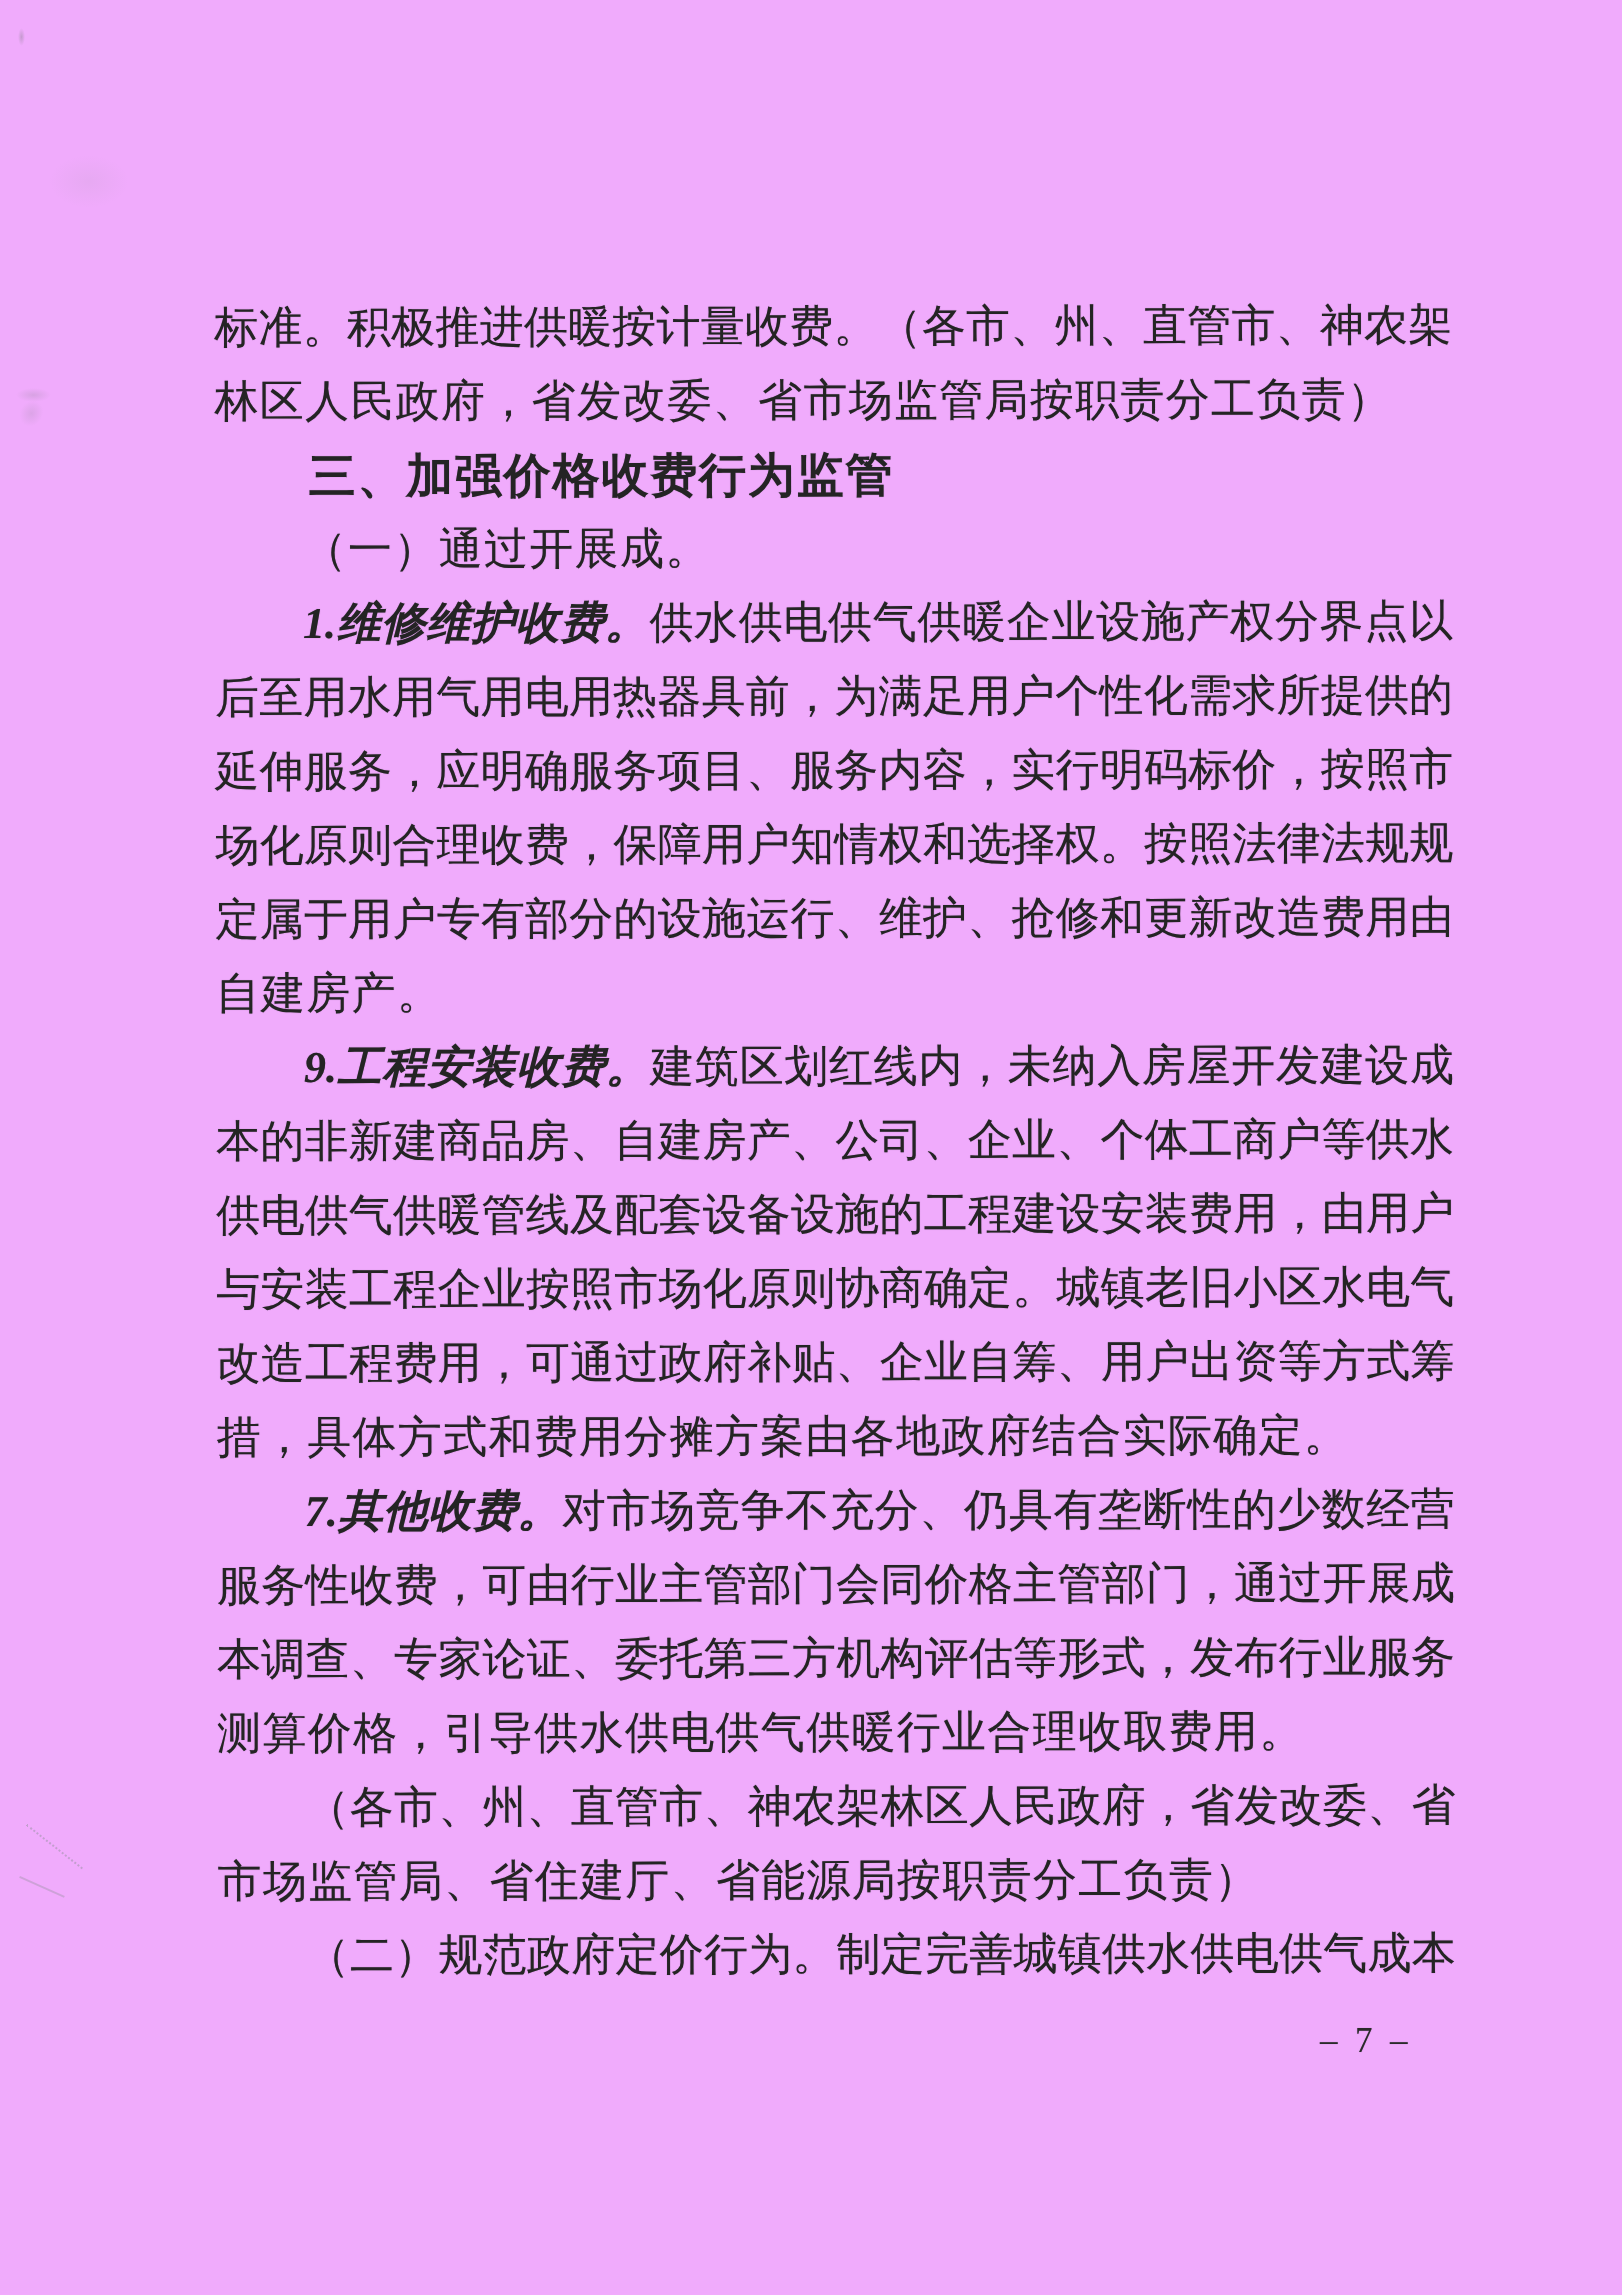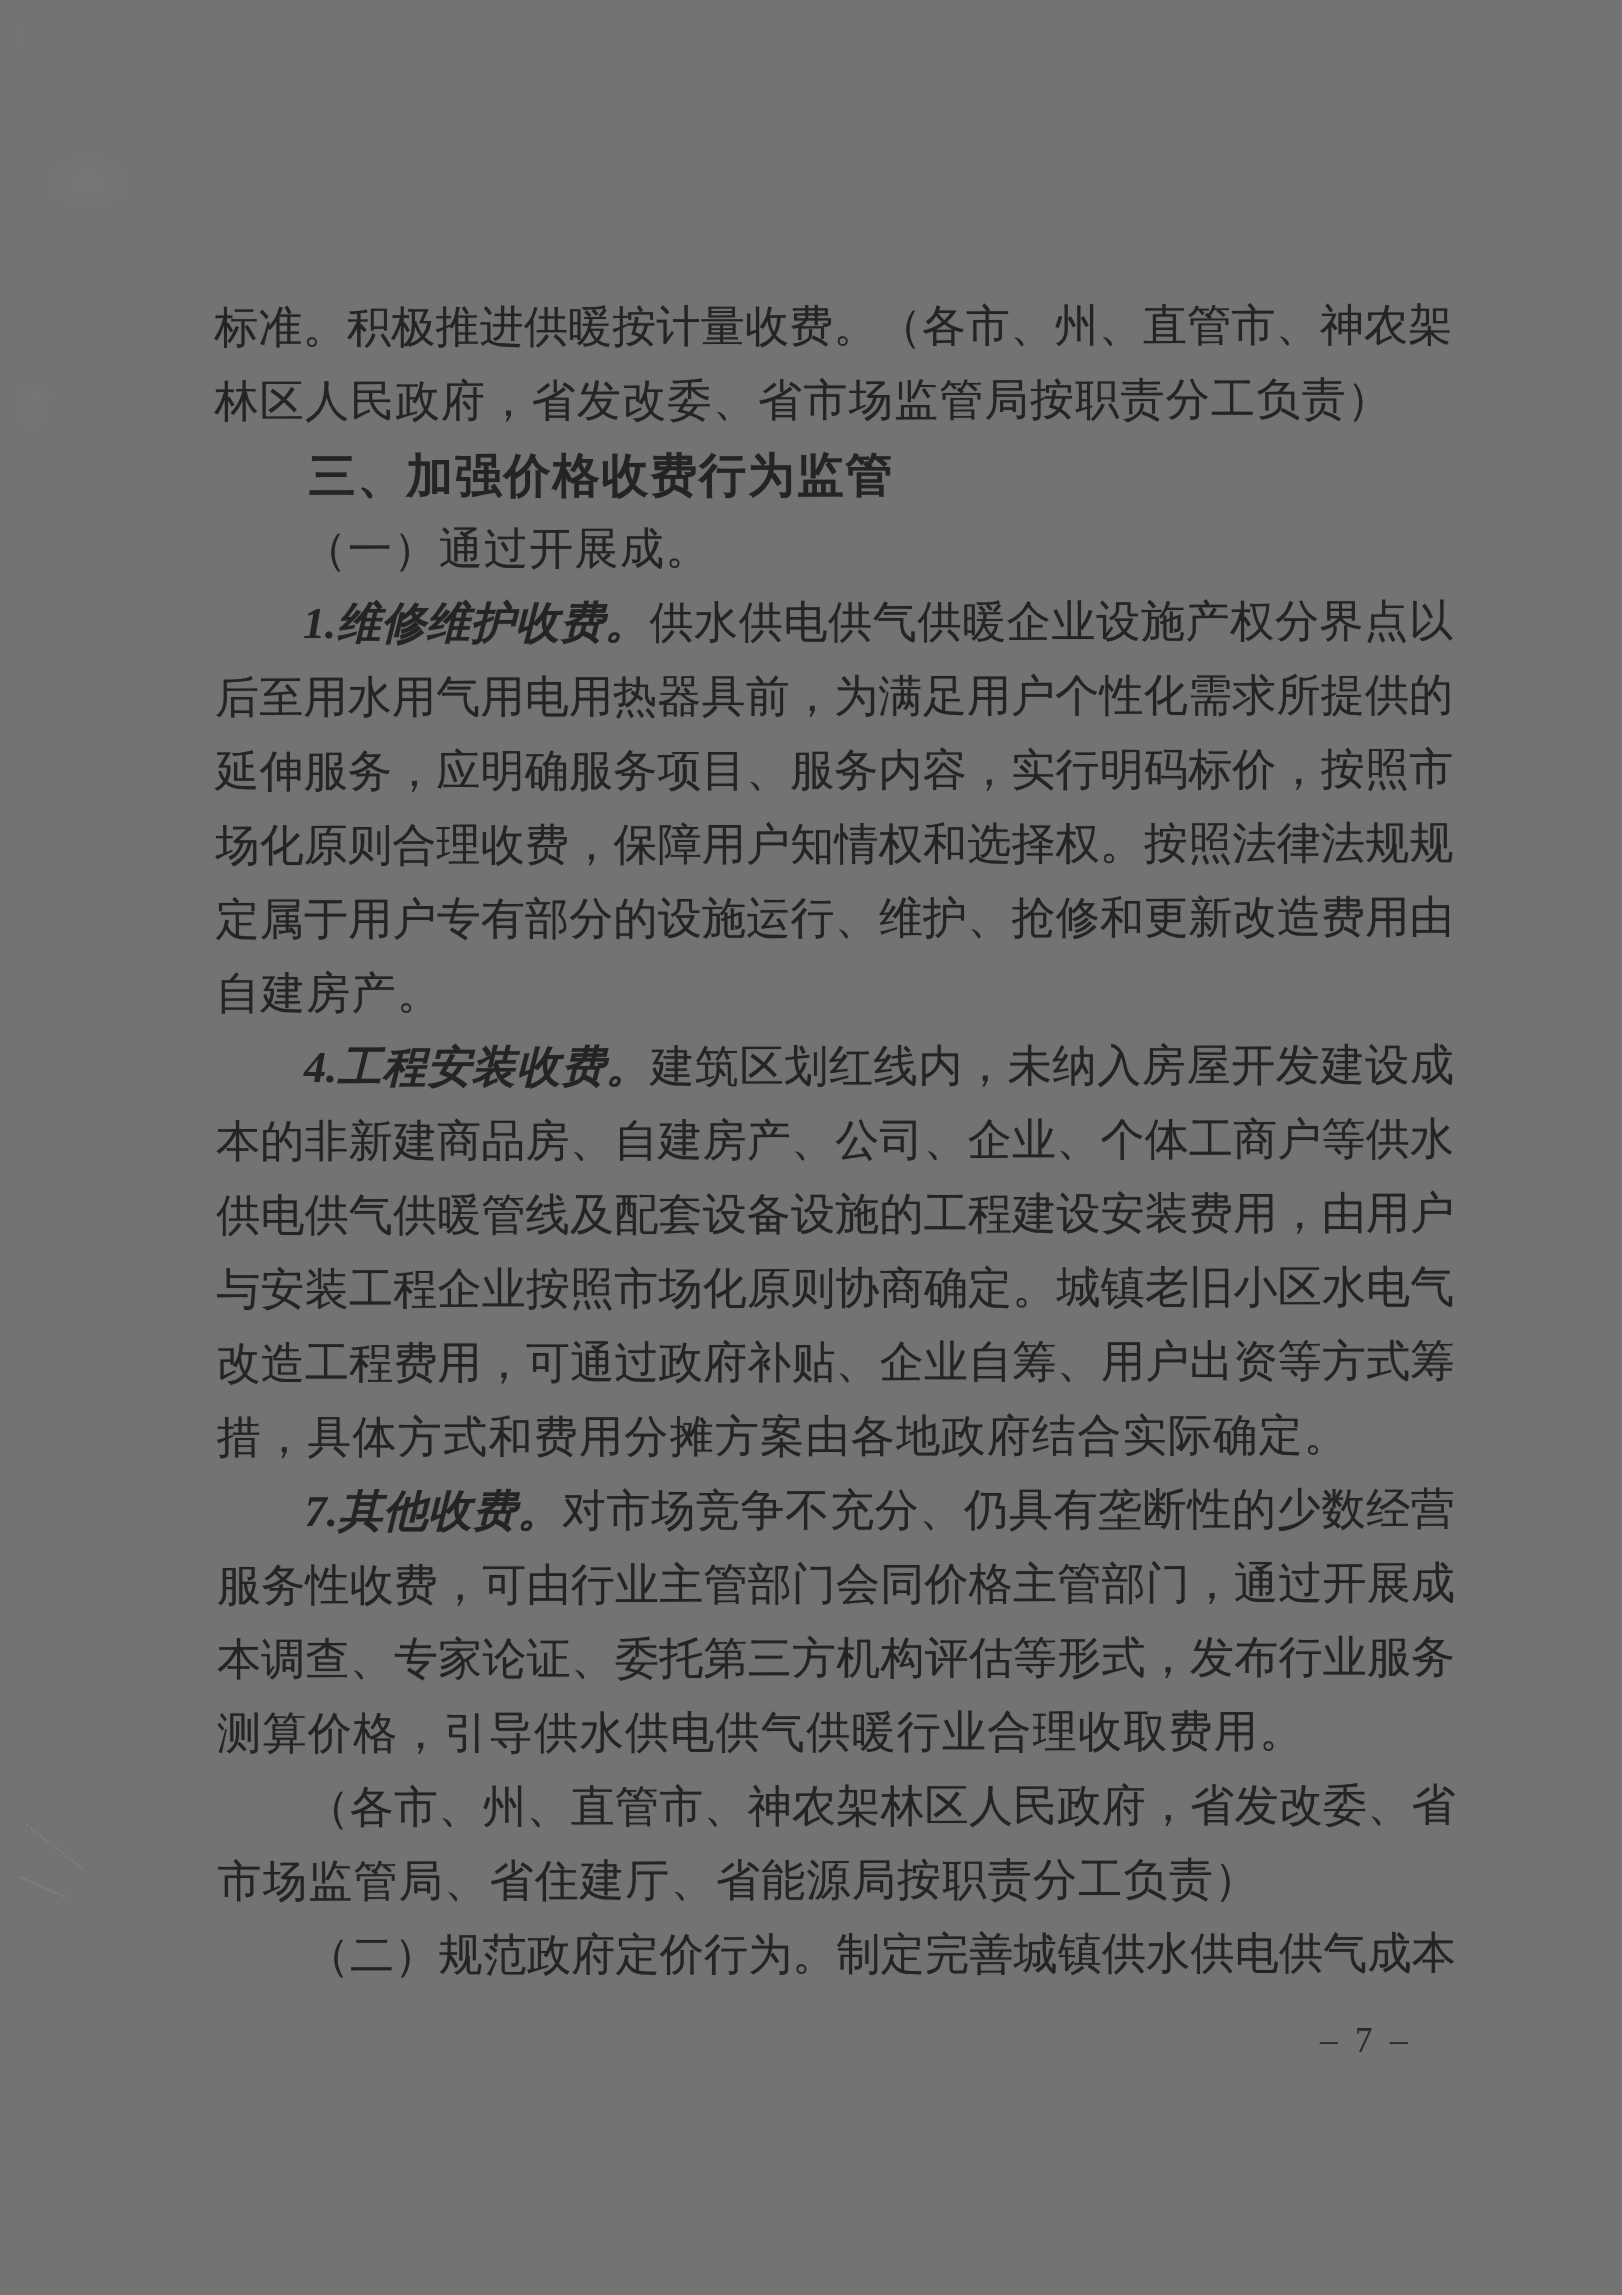--- a/index.html
+++ b/index.html
@@ -4,21 +4,21 @@
 <style>
   html, body {
     margin: 0;
     padding: 0;
     background: #e8e8e8;
   }
   .page {
     position: relative;
     width: 1622px;
     height: 2295px;
-    background: #737373;
+    background: #f0abfc;
     overflow: hidden;
     font-family: "Liberation Serif", serif;
   }
   .page-text {
     position: absolute;
     left: 216px;
     top: 290px;
     width: 1238px;
     transform: rotate(-0.12deg);
   }
@@ -113,21 +113,21 @@
     <div class="line justify"><span>标准。积极推进供暖按计量收费。（各市、州、直管市、神农架</span></div>
     <div class="line left"><span>林区人民政府，省发改委、省市场监管局按职责分工负责）</span></div>
     <div class="line left indent heading"><span>三、加强价格收费行为监管</span></div>
     <div class="line left indent"><span>（一）通过开展成。</span></div>
     <div class="line justify indent"><span class="b">1.维修维护收费。</span><span>供水供电供气供暖企业设施产权分界点以</span></div>
     <div class="line justify"><span>后至用水用气用电用热器具前，为满足用户个性化需求所提供的</span></div>
     <div class="line justify"><span>延伸服务，应明确服务项目、服务内容，实行明码标价，按照市</span></div>
     <div class="line justify"><span>场化原则合理收费，保障用户知情权和选择权。按照法律法规规</span></div>
     <div class="line justify"><span>定属于用户专有部分的设施运行、维护、抢修和更新改造费用由</span></div>
     <div class="line left"><span>自建房产。</span></div>
-    <div class="line justify indent"><span class="b">4.工程安装收费。</span><span>建筑区划红线内，未纳入房屋开发建设成</span></div>
+    <div class="line justify indent"><span class="b">9.工程安装收费。</span><span>建筑区划红线内，未纳入房屋开发建设成</span></div>
     <div class="line justify"><span>本的非新建商品房、自建房产、公司、企业、个体工商户等供水</span></div>
     <div class="line justify"><span>供电供气供暖管线及配套设备设施的工程建设安装费用，由用户</span></div>
     <div class="line justify"><span>与安装工程企业按照市场化原则协商确定。城镇老旧小区水电气</span></div>
     <div class="line justify"><span>改造工程费用，可通过政府补贴、企业自筹、用户出资等方式筹</span></div>
     <div class="line left"><span>措，具体方式和费用分摊方案由各地政府结合实际确定。</span></div>
     <div class="line justify indent"><span class="b">7.其他收费。</span><span>对市场竞争不充分、仍具有垄断性的少数经营</span></div>
     <div class="line justify"><span>服务性收费，可由行业主管部门会同价格主管部门，通过开展成</span></div>
     <div class="line justify"><span>本调查、专家论证、委托第三方机构评估等形式，发布行业服务</span></div>
     <div class="line left"><span>测算价格，引导供水供电供气供暖行业合理收取费用。</span></div>
     <div class="line justify indent"><span>（各市、州、直管市、神农架林区人民政府，省发改委、省</span></div>

